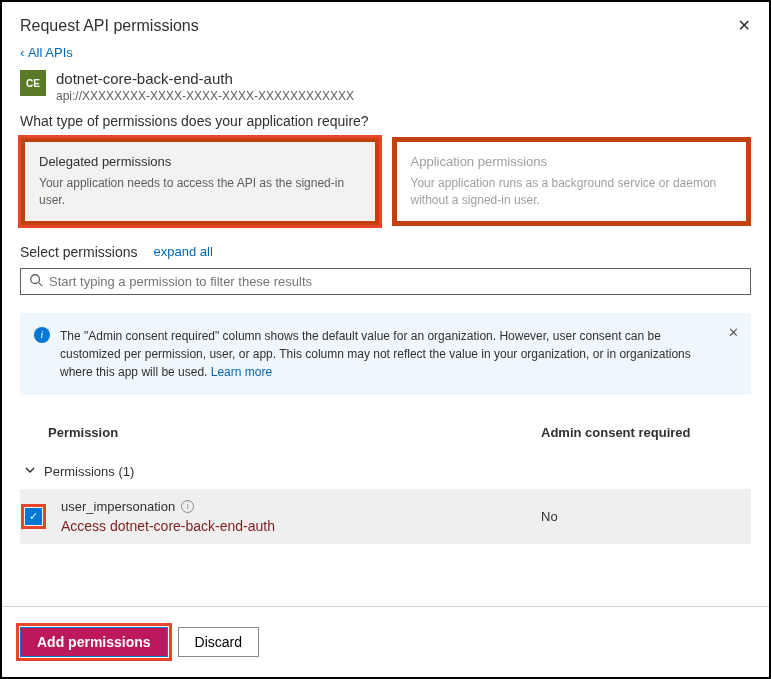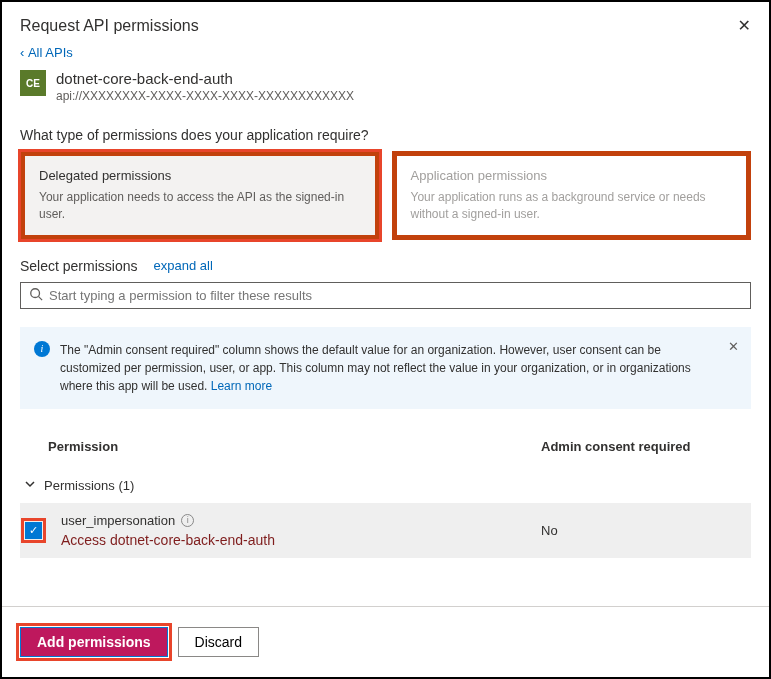--- a/index.html
+++ b/index.html
@@ -23,21 +23,21 @@
     .header h1 { font-size: 16px; font-weight: 400; }
     .close-x { font-size: 16px; cursor: pointer; color: #323130; }
     .back-link {
       color: #0067b8;
       font-size: 13px;
       cursor: pointer;
       display: inline-flex;
       align-items: center;
       margin-bottom: 10px;
     }
-    .app-row { display: flex; align-items: flex-start; gap: 10px; margin-bottom: 24px; }
+    .app-row { display: flex; align-items: flex-start; gap: 10px; margin-bottom: 10px; }
     .app-icon {
       width: 26px; height: 26px;
       background: #5a7a2a;
       color: #fff;
       font-size: 10px; font-weight: 600;
       display: flex; align-items: center; justify-content: center;
     }
     .app-name { font-size: 15px; }
     .app-uri { font-size: 12px; color: #605e5c; margin-top: 2px; }
     .question { font-size: 14px; margin-bottom: 8px; }
@@ -185,21 +185,21 @@
 
   <div class="question">What type of permissions does your application require?</div>
 
   <div class="cards">
     <div class="card selected">
       <div class="card-title">Delegated permissions</div>
       <div class="card-desc">Your application needs to access the API as the signed-in user.</div>
     </div>
     <div class="card disabled">
       <div class="card-title">Application permissions</div>
-      <div class="card-desc">Your application runs as a background service or needs without a signed-in user.</div>
+      <div class="card-desc">Your application runs as a background service or daemon without a signed-in user.</div>
     </div>
   </div>
 
   <div class="select-row">
     <div class="select-label">Select permissions</div>
     <div class="expand-link">expand all</div>
   </div>
 
   <div class="search-wrap">
     <span class="search-icon">

